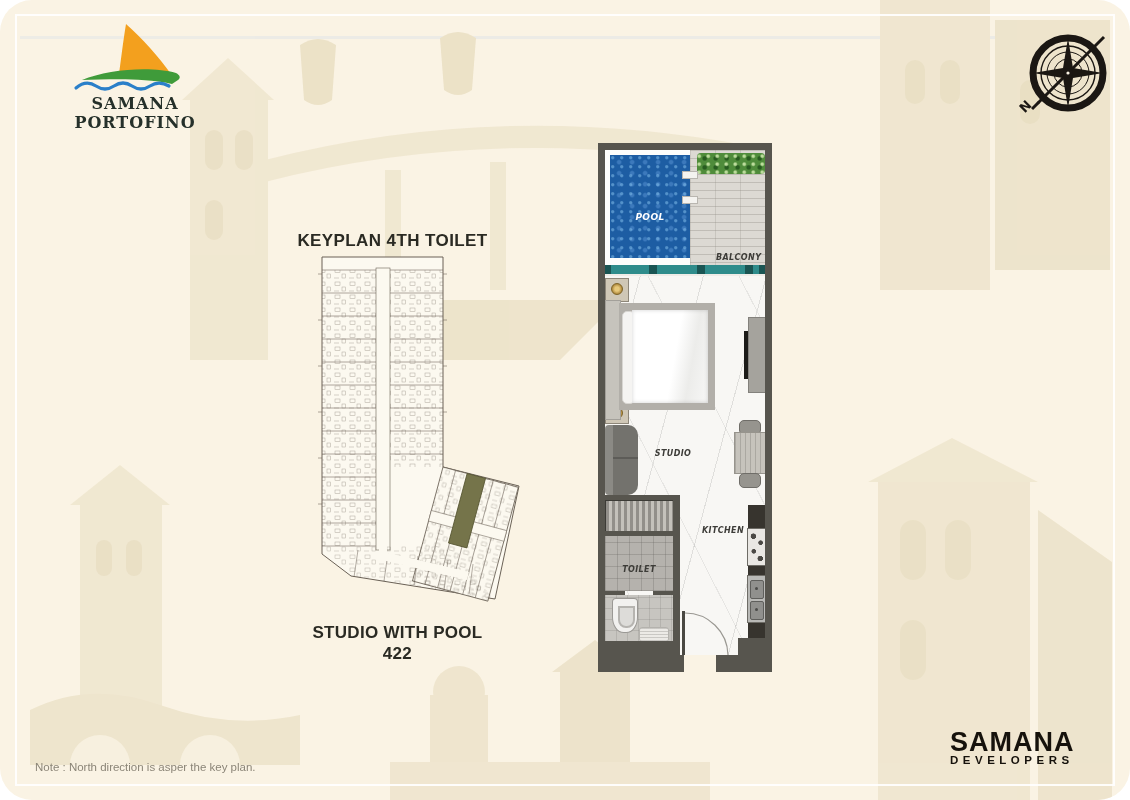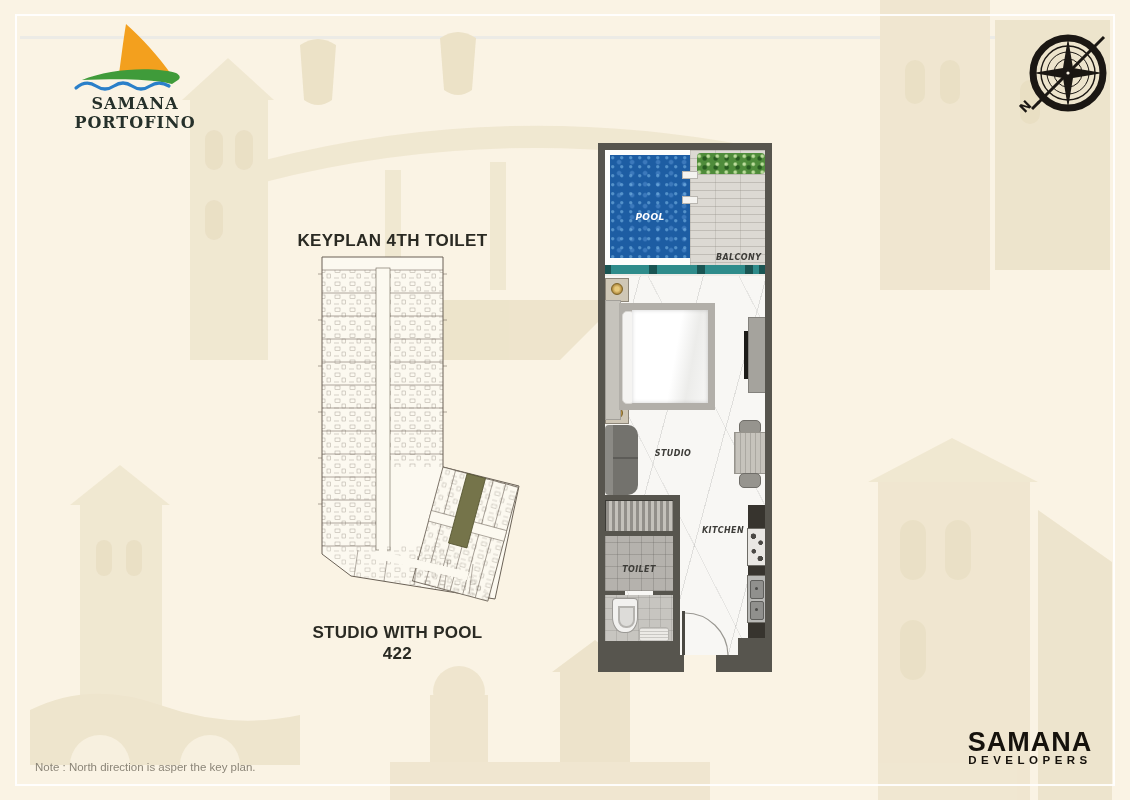--- a/index.html
+++ b/index.html
@@ -1,17 +1,17 @@
 <!DOCTYPE html>
 <html><head>
 <meta charset="utf-8">
 <style>
   html,body{margin:0;padding:0;}
   .page{position:relative;width:1130px;height:800px;background:#faf3e4;overflow:hidden;
-        font-family:"Liberation Sans",sans-serif;}
+        font-family:"Liberation Sans",sans-serif;border-radius:32px;}
   .abs{position:absolute;}
 
   
   #watermarks{left:0;top:0;z-index:0;}
   #frame{left:15px;top:14px;width:1096px;height:768px;border:2px solid rgba(255,255,255,.9);z-index:1;}
 
   
   #logo{left:30px;top:22px;width:210px;height:100px;z-index:3;}
   #logo-title{position:absolute;left:0;top:72px;width:210px;text-align:center;
     font-family:"DejaVu Serif",serif;font-weight:700;font-size:16px;letter-spacing:1px;color:#25302a;}
@@ -23,21 +23,21 @@
 
   
   #keyplan-title{left:285px;top:231px;width:215px;text-align:center;font-weight:700;
     font-size:17px;letter-spacing:.4px;color:#2a2a23;z-index:3;}
   #keyplan{left:318px;top:254px;width:210px;height:352px;z-index:3;}
   #unit-title{left:300px;top:622px;width:195px;text-align:center;font-weight:700;
     font-size:17px;letter-spacing:.3px;color:#2a2a23;z-index:3;line-height:21px;}
 
   
   #note{left:35px;top:761px;font-size:11.5px;color:#8b8577;z-index:3;}
-  #developer{left:950px;top:728px;width:160px;text-align:center;z-index:3;color:#16120c;}
+  #developer{left:950px;top:728px;width:160px;text-align:left;z-index:3;color:#16120c;}
   #developer-name{font-weight:700;font-size:27px;letter-spacing:1px;line-height:28px;}
   #developer-sub{font-weight:700;font-size:11.5px;letter-spacing:4.5px;margin-top:-2px;}
 
   
   #floorplan{left:598px;top:143px;width:174px;height:529px;z-index:3;}
   .wall{position:absolute;background:#57554e;}
   .marble{position:absolute;background-color:#f8f7f4;
     background-image:
       repeating-linear-gradient(105deg,transparent 0 34px,rgba(160,160,158,.28) 34px 35px,transparent 35px 61px),
       repeating-linear-gradient(63deg,transparent 0 48px,rgba(170,170,168,.22) 48px 49px,transparent 49px 81px);}

